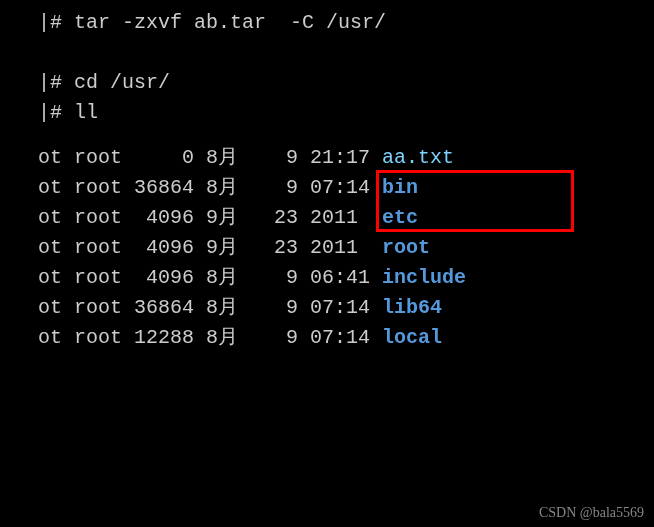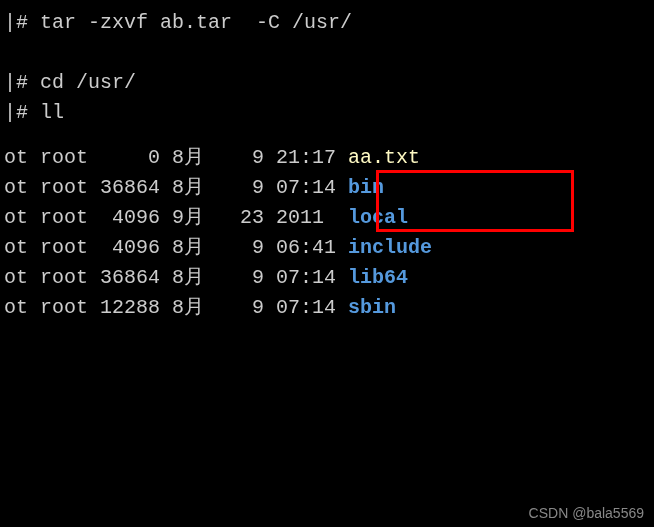--- a/index.html
+++ b/index.html
@@ -15,46 +15,47 @@
       width: 654px;
       height: 527px;
       overflow: hidden;
       position: relative;
       padding: 8px 0;
     }
     .line {
       white-space: pre;
       line-height: 1.5;
       padding-left: 4px;
+      margin-left: 34px;
     }
     .prompt {
       color: #ccc;
     }
     .dir-color {
       color: #5599dd;
       font-weight: bold;
       text-align: center;
     }
     .file-color {
-      color: #fef9c3;
+      color: #7dd3fc;
     }
     .highlight-box {
       position: absolute;
       border: 3px solid #ff0000;
       left: 376px;
       top: 170px;
       width: 198px;
       height: 62px;
       pointer-events: none;
     }
     .watermark {
       position: absolute;
       bottom: 6px;
       right: 10px;
-      font-family: Liberation Sans, sans-serif;
+      font-family: Liberation Serif, serif;
       font-size: 14px;
       color: #888;
     }
     .spacer {
       height: 30px;
     }
     .spacer-sm {
       height: 15px;
     }
   </style>
@@ -63,21 +64,22 @@
 
 <div class="line prompt">|# tar -zxvf ab.tar  -C /usr/</div>
 <div class="spacer"></div>
 <div class="line prompt">|# cd /usr/</div>
 <div class="line prompt">|# ll</div>
 <div class="spacer-sm"></div>
 
 <div id="listing-container">
     <div class="line">ot root     0 8月    9 21:17 <span class="file-color">aa.txt</span></div>
     <div class="line">ot root 36864 8月    9 07:14 <span class="dir-color">bin</span></div>
-    <div class="line">ot root  4096 9月   23 2011  <span class="dir-color">local</span></div>
+    <div class="line">ot root  4096 9月   23 2011  <span class="dir-color">etc</span></div>
+    <div class="line">ot root  4096 9月   23 2011  <span class="dir-color">root</span></div>
     <div class="line">ot root  4096 8月    9 06:41 <span class="dir-color">include</span></div>
     <div class="line">ot root 36864 8月    9 07:14 <span class="dir-color">lib64</span></div>
-    <div class="line">ot root 12288 8月    9 07:14 <span class="dir-color">sbin</span></div>
+    <div class="line">ot root 12288 8月    9 07:14 <span class="dir-color">local</span></div>
   </div>
 
 <div class="highlight-box"></div>
 
 <div class="watermark">CSDN @bala5569</div>
 
 </body></html>

